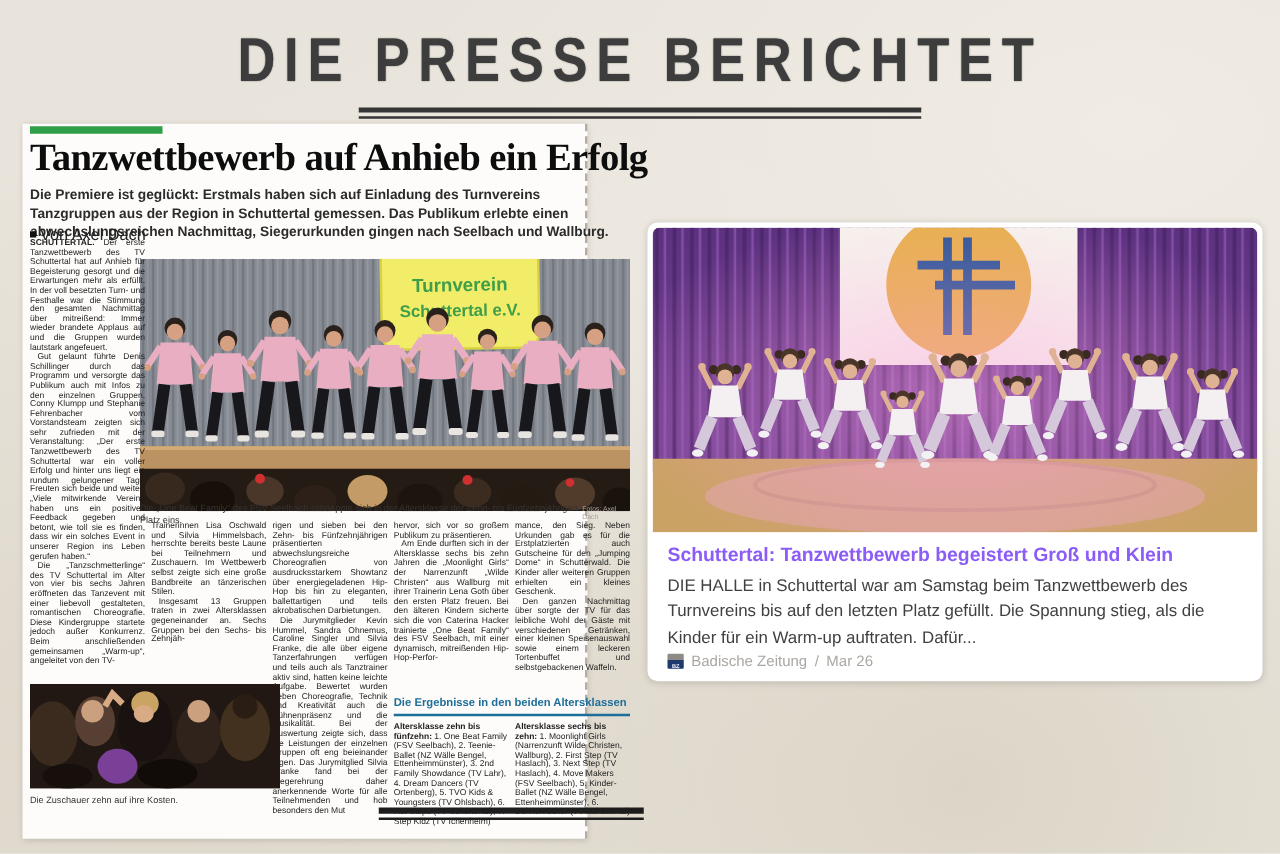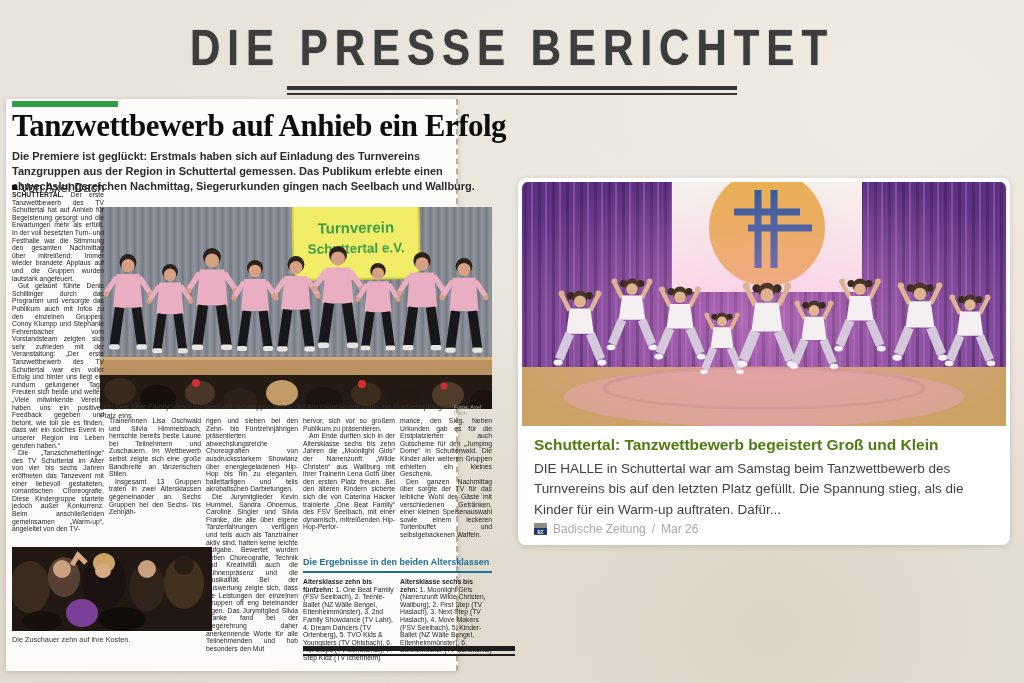--- a/index.html
+++ b/index.html
@@ -21,21 +21,21 @@
     font-weight:bold; font-size:42px; letter-spacing:7px; color:#3d3d3d;
     transform:scaleY(1.18); transform-origin:top center;
     text-shadow:0 0 1px #4a4a4a;
   }
   .title-underline { position:absolute; top:86px; left:287px; width:450px; }
   .title-underline .l1 { height:4px; background:#353535; }
   .title-underline .l2 { height:2px; background:#353535; margin-top:3px; }
 
   
   .clipping-left {
-    position:absolute; left:6px; top:99px; width:452px; height:572px;
+    position:absolute; left:18px; top:99px; width:452px; height:572px;
     background:#fdfcfa; box-shadow:0 1px 5px rgba(0,0,0,.16);
     border-right:2px dashed #b3ada2;
     padding-left:27px;
   }
   .green-bar { position:absolute; left:6px; top:2px; width:106px; height:6px; background:#2f9e47; }
   .np-headline {
     position:absolute; left:6px; top:9px; width:482px;
     font-family:"Liberation Serif", serif; font-weight:bold;
     font-size:31px; color:#0d0d0d; letter-spacing:-0.5px; white-space:nowrap;
   }
@@ -77,21 +77,21 @@
   .bottom-bars { position:absolute; left:303px; top:646px; width:212px; }
   .bottom-bars .b1 { height:5px; background:#1c1c1c; }
   .bottom-bars .b2 { height:2px; background:#1c1c1c; margin-top:3px; }
 
   
   .clipping-right {
     position:absolute; left:518px; top:178px; width:492px; height:367px;
     background:#ffffff; border-radius:8px; box-shadow:0 1px 6px rgba(0,0,0,.15);
   }
   .right-photo { position:absolute; left:4px; top:4px; width:484px; height:244px; border-radius:6px 6px 0 0; overflow:hidden; }
-  .right-headline { position:absolute; left:16px; top:258px; width:462px; font-size:15.5px; font-weight:bold; color:#4d7c0f; }
+  .right-headline { position:absolute; left:16px; top:258px; width:462px; font-size:15.5px; font-weight:bold; color:#8b5cf6; }
   .right-body { position:absolute; left:16px; top:281px; width:462px; font-size:13.5px; line-height:1.5; color:#404040; }
   .right-source { position:absolute; left:16px; top:344px; display:flex; align-items:center; gap:6px; font-size:12px; color:#aba7a2; }
   .bz-icon { width:13px; height:12px; background:linear-gradient(#8e8a85 0 45%, #1f3a6e 45% 100%); border-radius:1px; display:flex; align-items:flex-end; justify-content:center; font-size:4.5px; color:#fff; font-weight:bold; line-height:1.2; }
 </style>
 </head>
 <body>
 
 <div class="canvas">
 
   <div class="poster-title">DIE PRESSE BERICHTET</div>

